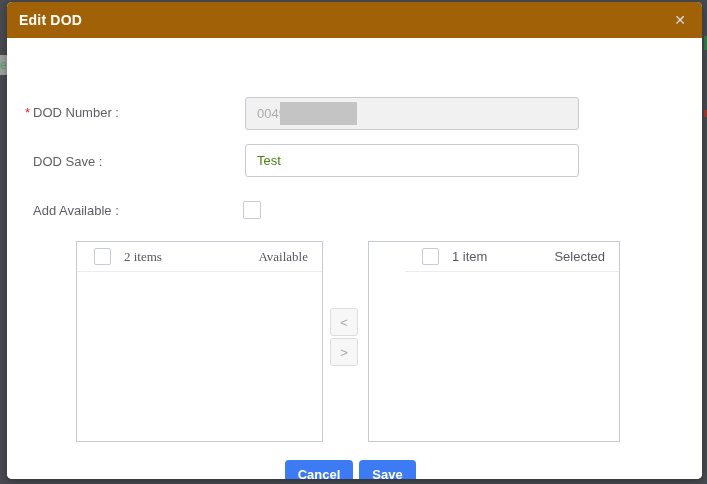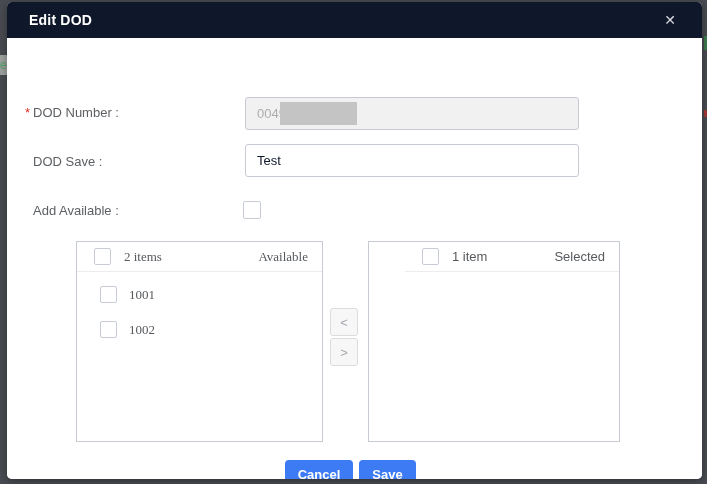--- a/index.html
+++ b/index.html
@@ -16,41 +16,41 @@
   #backdrop-tick-green { right:0; top:36px; width:3px; height:14px; background:#3d7a4d; }
   #backdrop-tick-red { right:0; top:110px; width:3px; height:7px; background:#a03a35; }
 
   
   .modal {
     position:absolute; left:7px; top:2px; width:695px; height:477px;
     background:#ffffff; border-radius:5px; overflow:hidden;
     box-shadow:0 2px 10px rgba(0,0,0,.35);
   }
   .modal-header {
-    height:36px; background:#0f172a; display:flex; align-items:center;
-    padding:0 22px;
+    height:36px; background:#a16207; display:flex; align-items:center;
+    padding:0 12px;
   }
   .modal-title { color:#ffffff; font-size:14px; font-weight:bold; letter-spacing:.2px; }
   .modal-close {
     margin-left:auto; color:#d7dade; font-size:14px; line-height:1;
     cursor:pointer; padding:4px; user-select:none;
   }
 
   .modal-body { position:relative; width:100%; height:441px; background:#fff; }
 
   .field-label {
     position:absolute; font-size:13px; color:#5c5f63; white-space:nowrap;
   }
   .req-star { color:#e02b20; font-size:13px; position:absolute; }
 
   .text-input {
     position:absolute; left:238px; width:334px; height:33px;
     border:1px solid #c6cad1; border-radius:3px; background:#fff;
     font-family:"Liberation Sans", sans-serif;
-    font-size:13px; color:#0f172a; padding:0 11px; outline:none;
+    font-size:13px; color:#4d7c0f; padding:0 11px; outline:none;
   }
   .text-input:disabled, .text-input.disabled {
     background:#f1f1f1; color:#adadad;
   }
   .redaction {
     position:absolute; background:#c4c4c4; pointer-events:none;
   }
   #redaction-number { left:273px; top:64px; width:77px; height:23px; }
 
   .checkbox {
@@ -121,30 +121,20 @@
 
     <span class="field-label" style="left:26px; top:165px;">Add Available :</span>
     <span class="checkbox" id="add-extension-checkbox"></span>
 
     <div class="panel" id="panel-available">
       <div class="panel-head">
         <span class="checkbox"></span>
         <span class="panel-count">2 items</span>
         <span class="panel-title">Available</span>
       </div>
-      <div class="panel-items">
-        <div class="panel-item">
-          <span class="checkbox"></span>
-          <span class="panel-item-label">1001</span>
-        </div>
-        <div class="panel-item">
-          <span class="checkbox"></span>
-          <span class="panel-item-label">1002</span>
-        </div>
-      </div>
     </div>
 
     <div class="transfer-btn" id="move-left-button">
       <span>&lt;</span>
     </div>
     <div class="transfer-btn" id="move-right-button">
       <span>&gt;</span>
     </div>
 
     <div class="panel" id="panel-selected">

